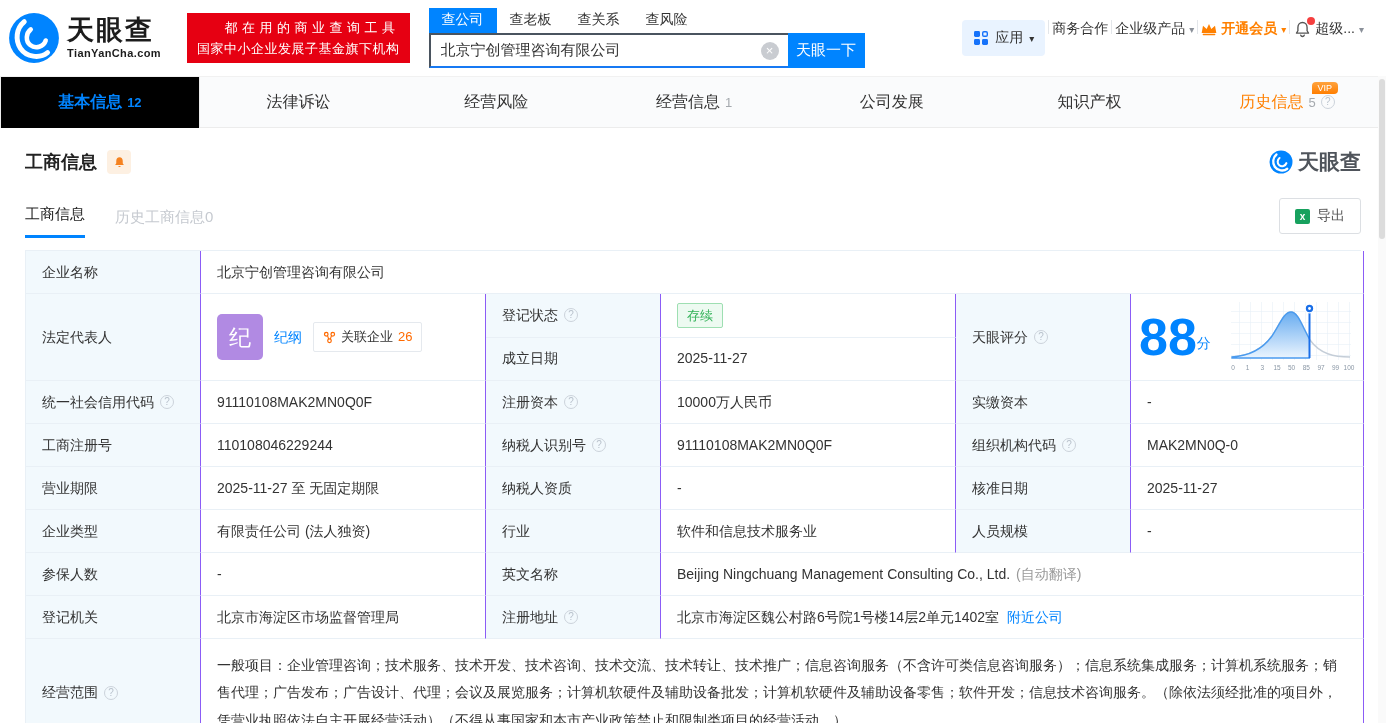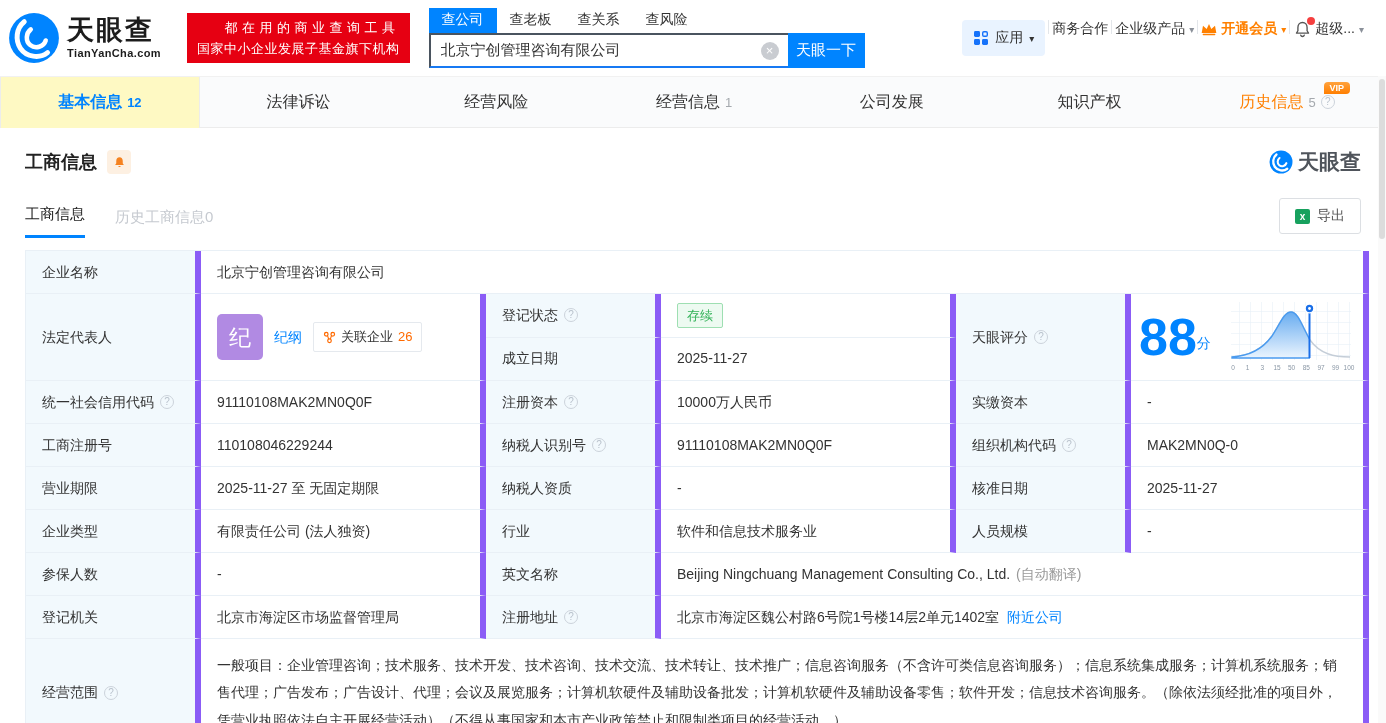--- a/index.html
+++ b/index.html
@@ -38,27 +38,27 @@
   .vip-link{color:#ff8000;font-weight:bold;}
   .caret{font-size:10px;color:#8b919a;}
   .vip-link .caret{color:#ff8000;}
   .bell-wrap{position:relative;cursor:pointer;display:flex;}
   .red-dot{position:absolute;top:-3px;right:-3px;width:8px;height:8px;background:#f53f3f;border-radius:50%;}
 
   
   .main-tabs{height:52px;background:#fafbfc;border-top:1px solid #f1f1f1;border-bottom:1px solid #ececec;display:flex;}
   .main-tab{flex:1;display:flex;align-items:center;justify-content:center;font-size:16px;color:#333;
             position:relative;gap:5px;cursor:pointer;}
-  .main-tab.active{background:#fef9c3;border-left:1px solid #ececec;border-right:1px solid #ececec;
+  .main-tab.active{background:#000000;border-left:1px solid #ececec;border-right:1px solid #ececec;
                    margin-bottom:-1px;color:#0084ff;font-weight:bold;}
   .tab-count{font-size:13px;color:#a5a9ae;}
   .main-tab.active .tab-count{color:#0084ff;}
   .main-tab.history{color:#ff8000;}
-  .vip-badge{position:absolute;top:5px;right:36px;background:linear-gradient(180deg,#ffa33e,#ff7e00);
-             color:#fff;font-size:9px;font-weight:bold;padding:1px 6px;border-radius:4px 4px 4px 0;}
+  .vip-badge{position:absolute;top:5px;right:48px;background:linear-gradient(180deg,#ffa33e,#ff7e00);
+             color:#fff;font-size:9px;font-weight:normal;padding:1px 6px;border-radius:4px 4px 4px 0;}
   .help{width:14px;height:14px;border:1px solid #ccd3db;border-radius:50%;color:#b9c2cc;font-size:10px;
         display:inline-flex;align-items:center;justify-content:center;flex:none;cursor:pointer;line-height:1;}
 
   
   .content{padding:0 25px;}
   .section-head{display:flex;align-items:center;margin-top:20px;}
   .section-title{font-size:18px;font-weight:bold;color:#222;}
   .monitor{width:24px;height:24px;background:#fdf0e2;border-radius:4px;margin-left:10px;
            display:flex;align-items:center;justify-content:center;cursor:pointer;}
   .watermark{margin-left:auto;display:flex;align-items:center;gap:5px;font-size:21px;color:#4f545b;font-weight:bold;}
@@ -70,21 +70,21 @@
   .export-btn{margin-left:auto;display:flex;align-items:center;gap:7px;border:1px solid #dcdfe3;background:#fff;
               border-radius:3px;padding:8px 15px;font-size:14px;color:#555;margin-bottom:4px;cursor:pointer;
               font-family:inherit;}
   .excel-ico{width:15px;height:15px;background:#17a15e;color:#fff;font-size:10px;font-weight:bold;
              display:flex;align-items:center;justify-content:center;border-radius:2px;}
 
   
   .biz-table{margin-top:12px;display:grid;grid-template-columns:175px 285px 175px 295px 175px 1fr;
              grid-auto-rows:minmax(43px,auto);border-top:1px solid #e9f0f6;border-left:1px solid #e9f0f6;
              font-size:14px;}
-  .cell{border-right:6px solid #8b5cf6;border-bottom:1px solid #e9f0f6;display:flex;align-items:center;
+  .cell{border-right:1px solid #8b5cf6;border-bottom:1px solid #e9f0f6;display:flex;align-items:center;
         padding:6px 16px;line-height:1.5;}
   .lbl{background:#f2f9fd;gap:6px;}
   .val{background:#fff;}
   .c1{grid-column:1}.c2{grid-column:2}.c3{grid-column:3}.c4{grid-column:4}.c5{grid-column:5}.c6{grid-column:6}
   .c2-7{grid-column:2/7}.c4-7{grid-column:4/7}
   .r1{grid-row:1}.r2{grid-row:2}.r3{grid-row:3}.r4{grid-row:4}.r5{grid-row:5}
   .r6{grid-row:6}.r7{grid-row:7}.r8{grid-row:8}.r9{grid-row:9}.r10{grid-row:10}
   .rs23{grid-row:2/4}
 
   .badge-green{color:#34b35a;background:#edfaf1;border:1px solid #9edfb2;border-radius:2px;

